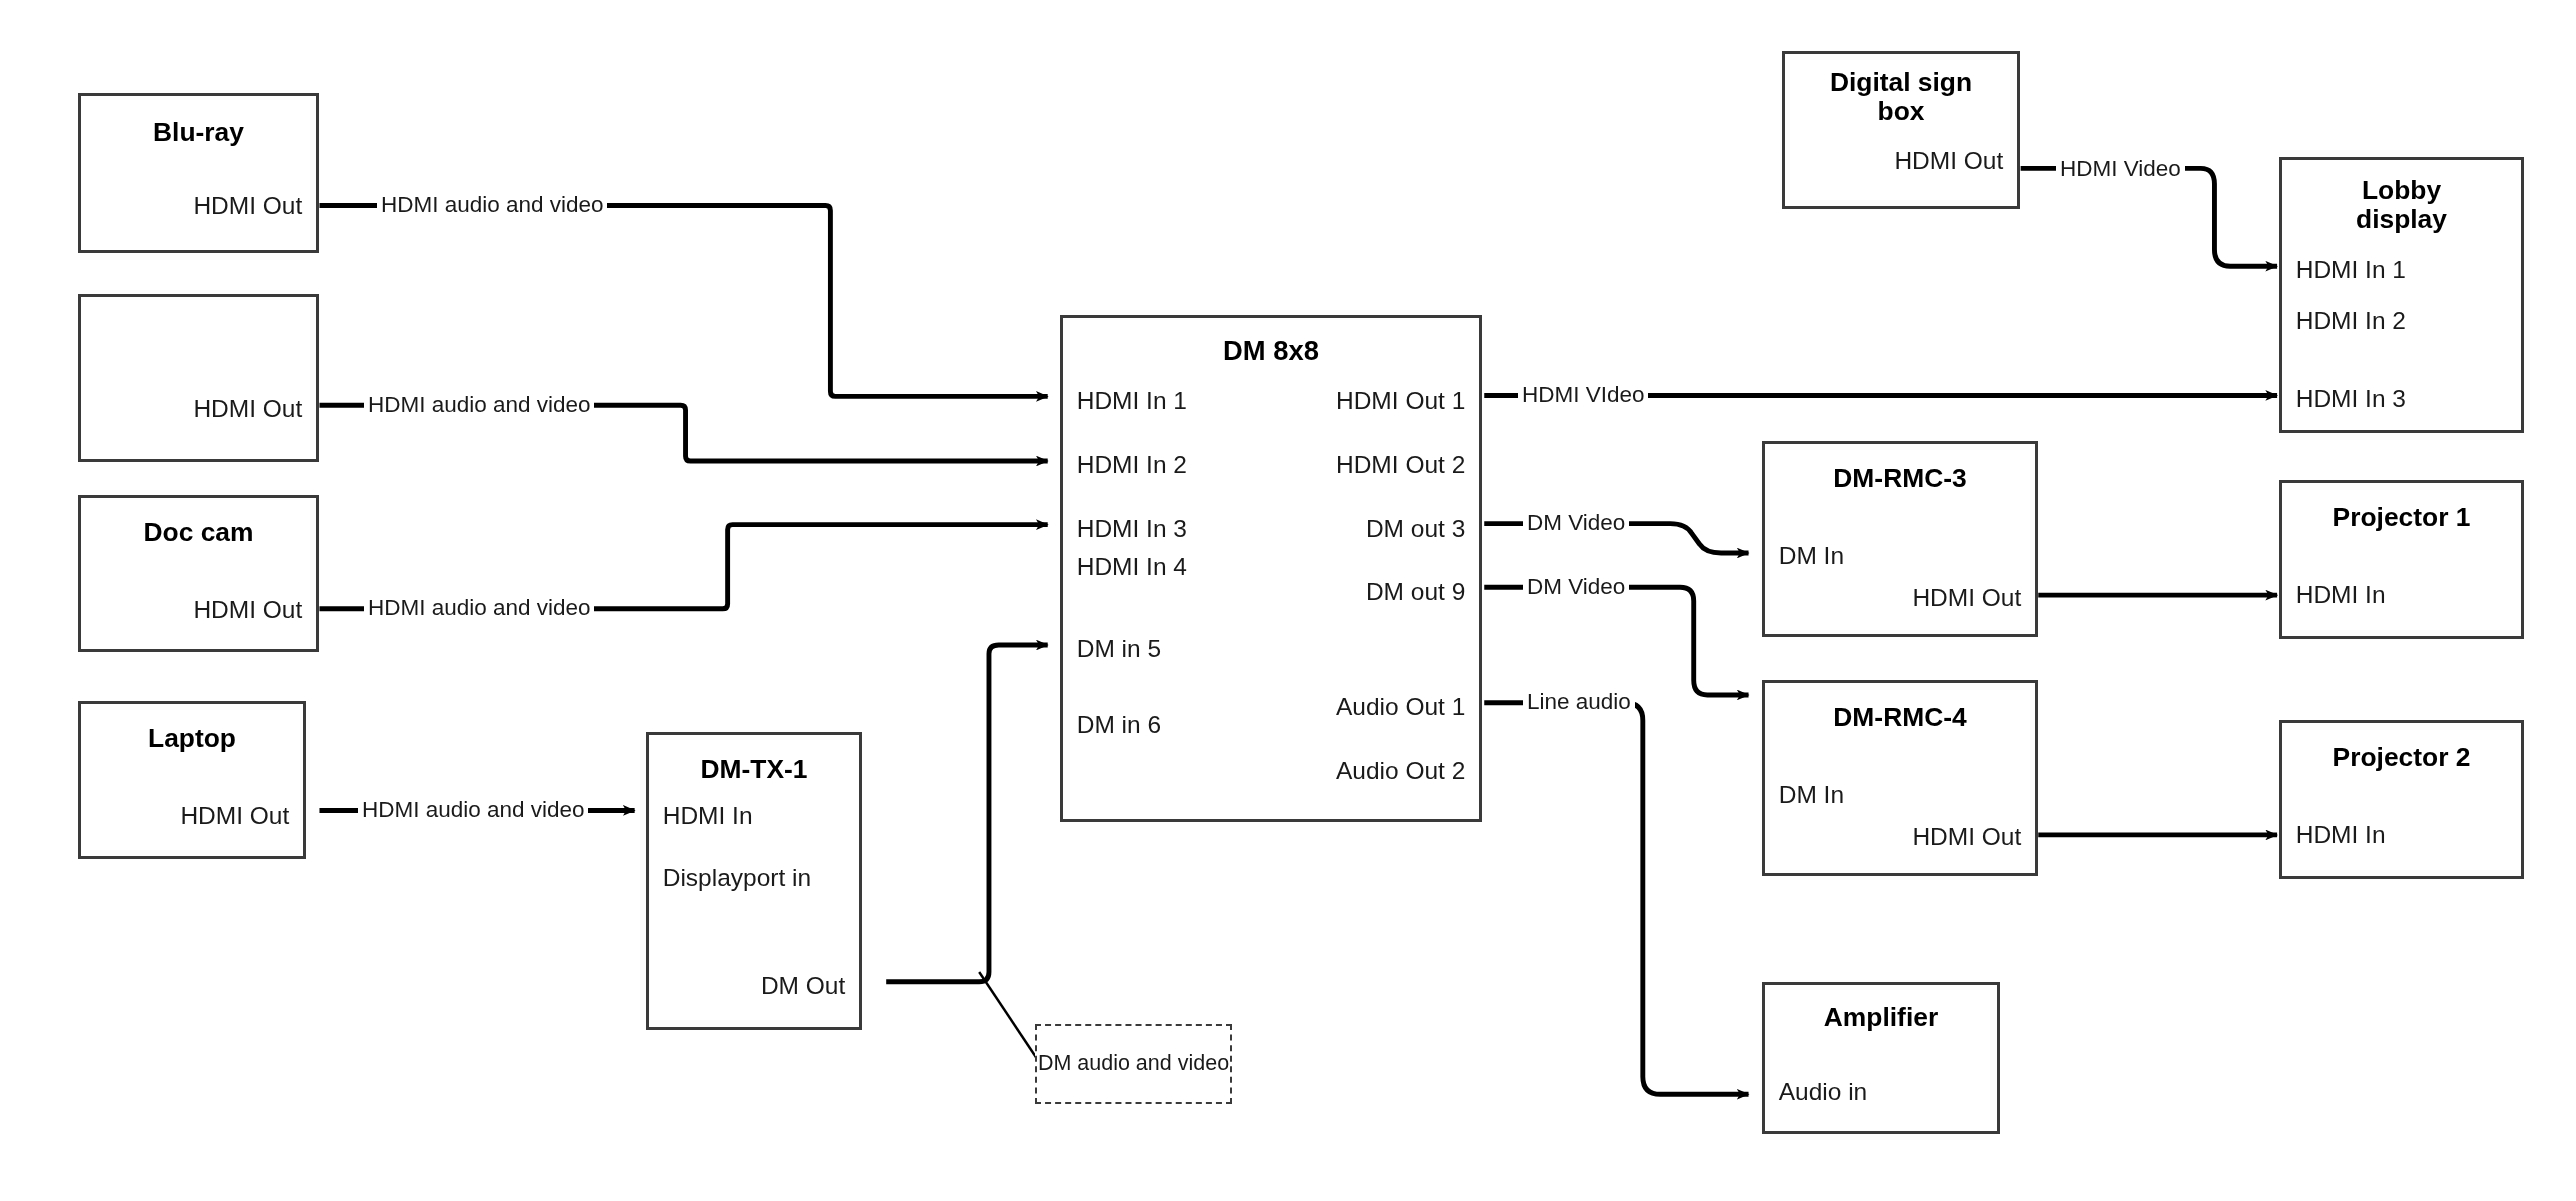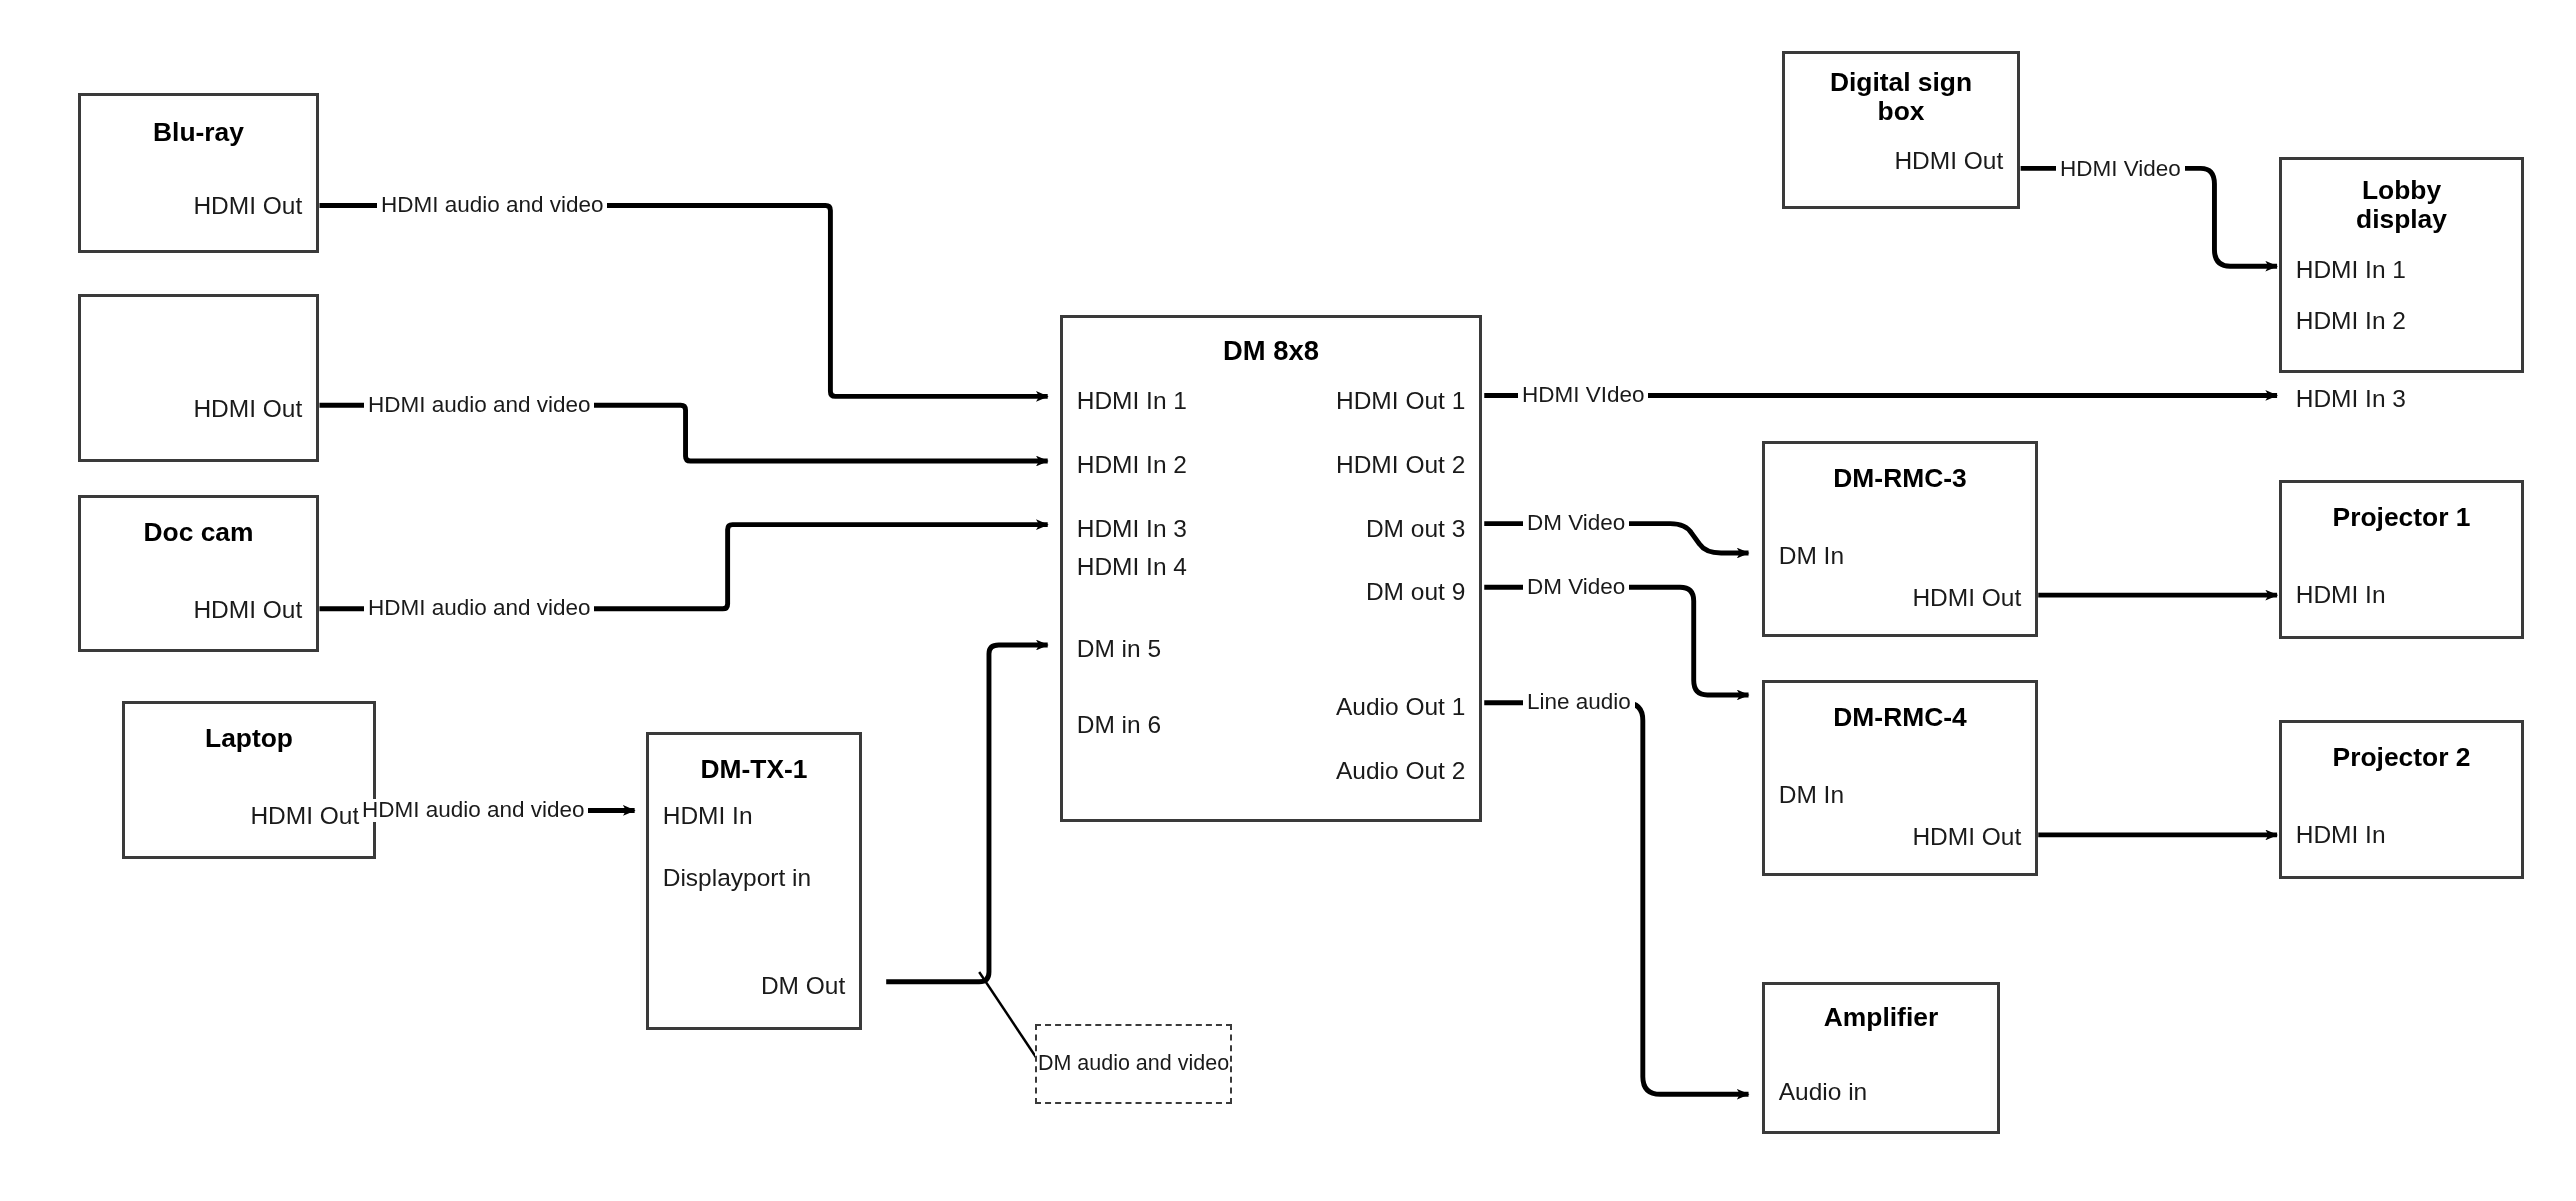--- a/index.html
+++ b/index.html
@@ -72,21 +72,21 @@
 
   <div class="node" style="left:78px;top:294px;width:241px;height:168px;">
     <div class="port right" style="right:13.7px;top:98px;font-size:24.5px;">HDMI Out</div>
   </div>
 
   <div class="node" style="left:78px;top:495px;width:241px;height:157px;">
     <div class="title" style="top:19.6px;font-size:26.4px;">Doc cam</div>
     <div class="port right" style="right:13.7px;top:98px;font-size:24.5px;">HDMI Out</div>
   </div>
 
-  <div class="node" style="left:78px;top:701px;width:254px;height:158px;margin-left:44px;">
+  <div class="node" style="left:78px;top:701px;width:228px;height:158px;">
     <div class="title" style="top:19.6px;font-size:26.4px;">Laptop</div>
     <div class="port right" style="right:13.7px;top:98px;font-size:24.5px;">HDMI Out</div>
   </div>
 
   <div class="node" style="left:646px;top:732px;width:216px;height:298px;">
     <div class="title" style="top:19.6px;font-size:26.4px;">DM-TX-1</div>
     <div class="port left" style="left:13.7px;top:67px;font-size:24.5px;">HDMI In</div>
     <div class="port left" style="left:13.7px;top:129px;font-size:24.5px;">Displayport in</div>
     <div class="port right" style="right:13.7px;top:237px;font-size:24.5px;">DM Out</div>
   </div>
@@ -107,21 +107,21 @@
     <div class="port right" style="right:13.7px;top:375px;font-size:24.5px;">Audio Out 1</div>
     <div class="port right" style="right:13.7px;top:439px;font-size:24.5px;">Audio Out 2</div>
   </div>
 
   <div class="node" style="left:1782px;top:51px;width:238px;height:158px;">
     <div class="title" style="top:13.7px;font-size:26.4px;white-space:pre;">Digital sign
 box</div>
     <div class="port right" style="right:13.7px;top:93px;font-size:24.5px;">HDMI Out</div>
   </div>
 
-  <div class="node" style="left:2279px;top:157px;width:245px;height:216px;">
+  <div class="node" style="left:2279px;top:157px;width:245px;height:276px;">
     <div class="title" style="top:15.7px;font-size:26.4px;white-space:pre;">Lobby
 display</div>
     <div class="port left" style="left:13.7px;top:96px;font-size:24.5px;">HDMI In 1</div>
     <div class="port left" style="left:13.7px;top:147px;font-size:24.5px;">HDMI In 2</div>
     <div class="port left" style="left:13.7px;top:225px;font-size:24.5px;">HDMI In 3</div>
   </div>
 
   <div class="node" style="left:1762px;top:441px;width:276px;height:196px;">
     <div class="title" style="top:19.6px;font-size:26.4px;">DM-RMC-3</div>
     <div class="port left" style="left:13.7px;top:98px;font-size:24.5px;">DM In</div>

